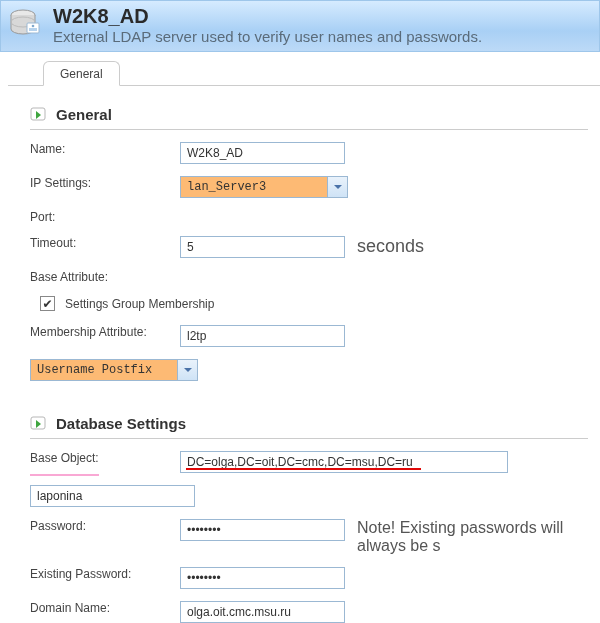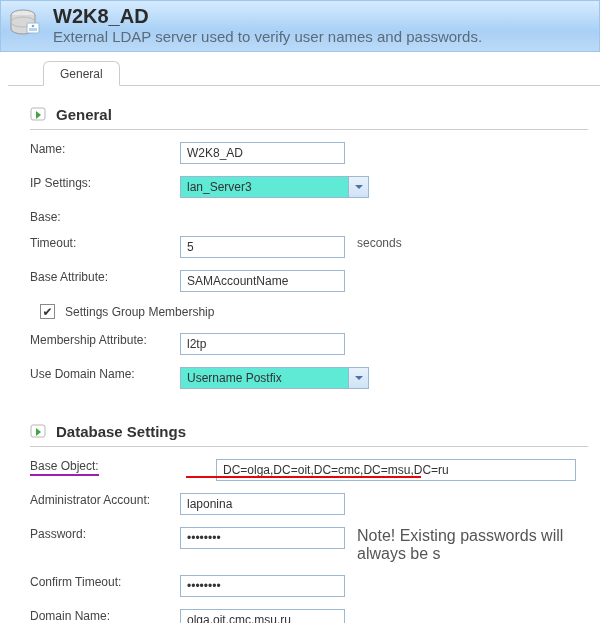--- a/index.html
+++ b/index.html
@@ -87,38 +87,39 @@
   }
   input.text {
     border: 1px solid #9bb8d3;
     background: #fff;
     height: 22px;
     padding: 2px 6px;
     font-size: 12px;
     color: #333;
     width: 165px;
   }
-  input.text.wide { width: 360px; margin-left: 36px; }
+  input.text.wide { width: 328px; }
   .suffix {
     margin-left: 12px;
     color: #555;
-    font-size: 12px;
+    font-size: 18px;
   }
   .note {
     margin-left: 12px;
     color: #555;
     font-size: 16px;
   }
   .select {
     display: inline-flex;
     align-items: stretch;
     border: 1px solid #9bb8d3;
     height: 22px;
-    width: 189px;
-    background: #5eead4;
+    width: 168px;
+    background: #fdba74;
+    font-family: Liberation Mono, monospace;
   }
   .select .sel-text {
     flex: 1;
     padding: 3px 6px;
     font-size: 12px;
     color: #333;
     overflow: hidden;
     white-space: nowrap;
   }
   .select .sel-btn {
@@ -137,22 +138,22 @@
   .checkbox {
     width: 15px; height: 15px;
     border: 1px solid #888;
     background: #fff;
     display: inline-flex;
     align-items: center;
     justify-content: center;
     margin-right: 10px;
   }
   .underline-red {
-    border-bottom: 2px solid #a21caf;
-    padding-bottom: 1px;
+    border-bottom: 2px solid #f9a8d4;
+    padding-bottom: 9px;
   }
   .input-underline-wrap { position: relative; display: inline-block; }
   .input-underline-wrap .red-line {
     position: absolute;
     left: 6px;
     bottom: 3px;
     height: 2px;
     background: #e00808;
     width: 235px;
   }
@@ -206,48 +207,46 @@
         <span class="sel-text">lan_Server3</span>
         <span class="sel-btn">
           <svg width="10" height="10" viewBox="0 0 10 10">
               <path d="M1 3 l4 4 4-4 z" fill="#4a72a8"></path>
             </svg>
         </span>
       </div>
     </div>
 
     <div class="row">
-      <label>Base:</label>
+      <label>Port:</label>
     </div>
 
     <div class="row">
       <label>Timeout:</label>
       <input class="text" value="5" style="">
       <span class="suffix">seconds</span>
     </div>
 
     <div class="row">
       <label>Base Attribute:</label>
-      <input class="text" value="SAMAccountName" style="">
     </div>
 
     <div class="checkbox-row">
       <span class="checkbox">
         <span style="font-size:12px;color:#333;line-height:1;">✔</span>
       </span>
       <span>Settings Group Membership</span>
     </div>
 
     <div class="row">
       <label>Membership Attribute:</label>
       <input class="text" value="l2tp" style="">
     </div>
 
     <div class="row">
-      <label>Use Domain Name:</label>
       <div class="select">
         <span class="sel-text">Username Postfix</span>
         <span class="sel-btn">
           <svg width="10" height="10" viewBox="0 0 10 10">
               <path d="M1 3 l4 4 4-4 z" fill="#4a72a8"></path>
             </svg>
         </span>
       </div>
     </div>
 
@@ -265,32 +264,31 @@
       <label>
         <span class="underline-red">Base Object:</span>
       </label>
       <span class="input-underline-wrap">
         <input class="text wide" value="DC=olga,DC=oit,DC=cmc,DC=msu,DC=ru" style="">
         <span class="red-line"></span>
       </span>
     </div>
 
     <div class="row">
-      <label>Administrator Account:</label>
       <input class="text" value="laponina" style="">
     </div>
 
     <div class="row">
       <label>Password:</label>
       <input class="text" value="••••••••" style="">
       <span class="note">Note! Existing passwords will always be s</span>
     </div>
 
     <div class="row">
-      <label>Confirm Timeout:</label>
+      <label>Existing Password:</label>
       <input class="text" value="••••••••" style="">
     </div>
 
     <div class="row">
       <label>Domain Name:</label>
       <input class="text" value="olga.oit.cmc.msu.ru" style="">
     </div>
 
   </div>
 </div>

